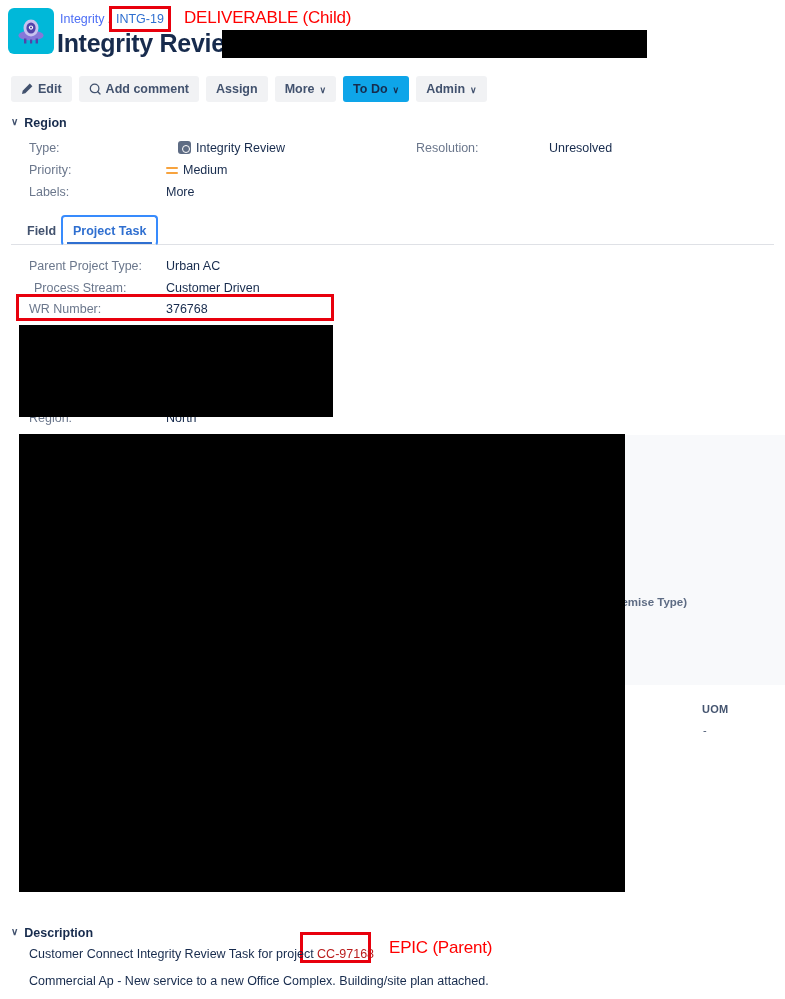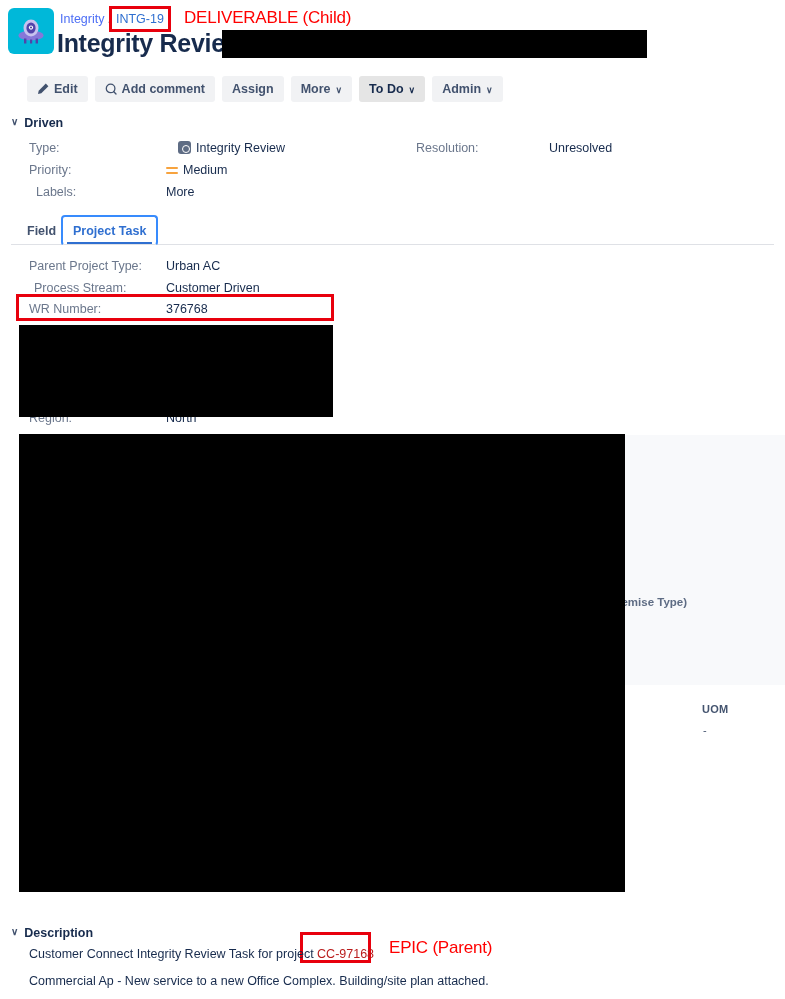--- a/index.html
+++ b/index.html
@@ -55,31 +55,31 @@
     color: #172b4d; white-space: nowrap;
   }
   .redaction { background: #000000; display: inline-block; vertical-align: middle; }
   #title-redaction {
     position: absolute; left: 222px; top: 30px; width: 425px; height: 28px;
   }
 
   
   .toolbar {
     position: absolute; left: 11px; top: 76px;
-    display: flex; align-items: flex-start; gap: 7px; margin-left: 16px;
+    display: flex; align-items: flex-start; gap: 7px;
   }
   .btn {
     height: 26px; padding: 0 10px;
     background: #f1f2f4; border: none; border-radius: 3px;
     font-family: "Liberation Sans", sans-serif;
     font-size: 12.5px; color: #42526e; font-weight: 600;
     display: inline-flex; align-items: center; gap: 5px;
     cursor: pointer; white-space: nowrap;
   }
-  .btn.status { background: #e5e5e5; color: #172b4d; font-weight: 700; }
+  .btn.status { background: #0ea5e9; color: #172b4d; font-weight: 700; }
   .btn .caret { font-size: 9px; line-height: 1; transform: translateY(1px); }
   .btn svg { display: block; }
 
   
   .sec-head {
     position: absolute; font-size: 12.5px; font-weight: 700; color: #172b4d;
     display: flex; align-items: center; gap: 6px;
   }
   #details-head { left: 11px; top: 116px; }
   #description-head { left: 11px; top: 926px; }
@@ -240,41 +240,41 @@
   </button>
 
   <button class="btn">
     <span>Admin</span>
     <span class="caret">∨</span>
   </button>
 </div>
 
 <div class="sec-head" id="details-head">
   <span class="chev">∨</span>
-  <span>Driven</span>
+  <span>Region</span>
 </div>
 
 <div class="field-row" style="left:0; top:141px;">
   <span class="f-label" style="left:29px;">Type:</span>
   <span class="f-value" style="left:166px;padding-left:12px;">
     <span class="type-icon"></span><span>Integrity Review</span>
   </span>
   <span class="f-label" style="left:416px;">Resolution:</span>
   <span class="f-value" style="left:549px;">Unresolved</span>
 </div>
 
 <div class="field-row" style="left:0; top:163px;">
   <span class="f-label" style="left:29px;">Priority:</span>
   <span class="f-value" style="left:166px;">
     <span class="prio-icon"></span><span>Medium</span>
   </span>
 </div>
 
 <div class="field-row" style="left:0; top:185px;">
-  <span class="f-label" style="left:36px;">Labels:</span>
+  <span class="f-label" style="left:29px;">Labels:</span>
   <span class="f-value" style="left:166px;">More</span>
 </div>
 
 <div class="tabstrip">
   <div class="tab-underline"></div>
   <button class="tab" id="tab-field">Field</button>
   <button class="tab" id="tab-projectinfo">Project Task</button>
 </div>
 
 <div class="field-row" style="left:0; top:259px;">

